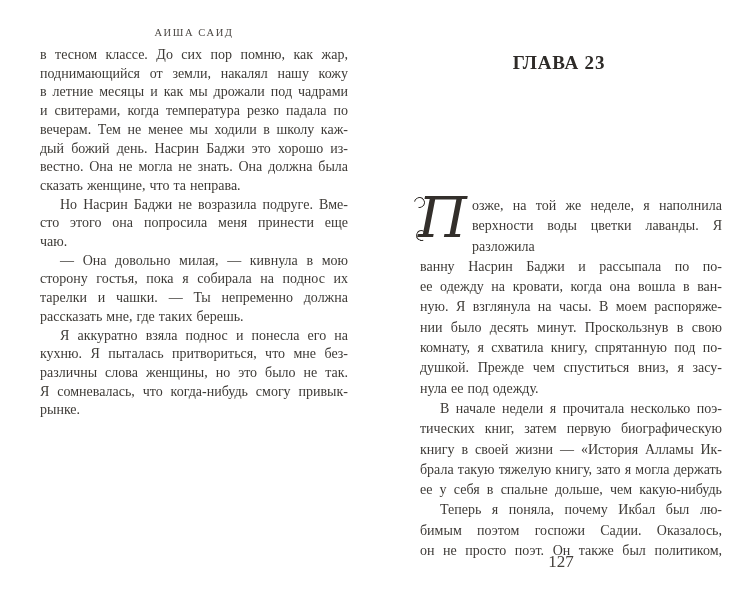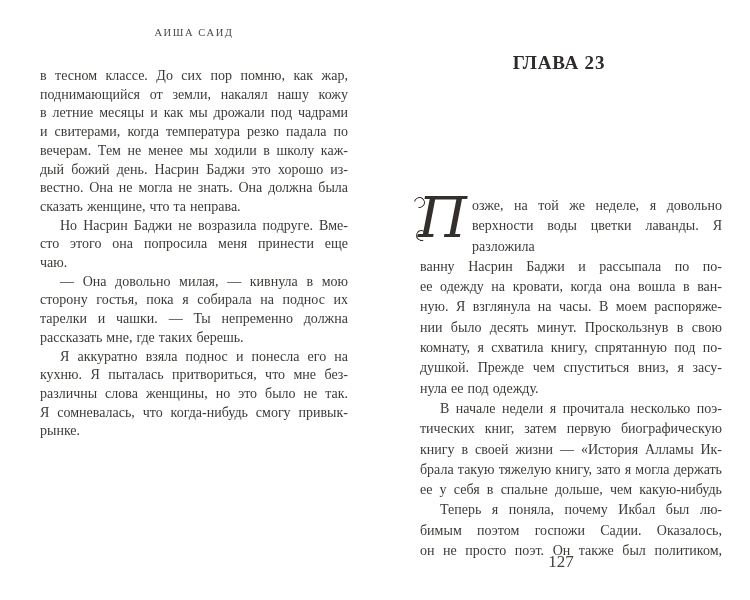--- a/index.html
+++ b/index.html
@@ -24,21 +24,21 @@
     top: 27px;
     width: 308px;
     text-align: center;
     font-size: 10.5px;
     letter-spacing: 1.6px;
     color: #4a4642;
   }
   .left-body {
     position: absolute;
     left: 40px;
-    top: 67px;
+    top: 46px;
     width: 308px;
     font-size: 14px;
     line-height: 18.7px;
     word-spacing: 0.5px;
   }
   .chapter-heading {
     position: absolute;
     left: 408px;
     top: 52px;
     width: 302px;
@@ -151,21 +151,21 @@
         <div class="line">Я сомневалась, что когда-нибудь смогу привык-</div>
         <div class="line lastline">рынке.</div>
       </div>
     </div>
 
   <div class="chapter-heading" style="color: rgb(46, 43, 40);">ГЛАВА 23</div>
 
   <div class="right-body" id="right-body">
       <div class="para">
         <span class="dropcap">П</span>
-        <div class="line">озже, на той же неделе, я довольно</div>
+        <div class="line">озже, на той же неделе, я наполнила</div>
         <div class="line">верхности воды цветки лаванды. Я разложила</div>
         <div class="line">ванну Насрин Баджи и рассыпала по по-</div>
         <div class="line">ее одежду на кровати, когда она вошла в ван-</div>
         <div class="line">ную. Я взглянула на часы. В моем распоряже-</div>
         <div class="line">нии было десять минут. Проскользнув в свою</div>
         <div class="line">комнату, я схватила книгу, спрятанную под по-</div>
         <div class="line">душкой. Прежде чем спуститься вниз, я засу-</div>
         <div class="line lastline">нула ее под одежду.</div>
       </div>
       <div class="para">

